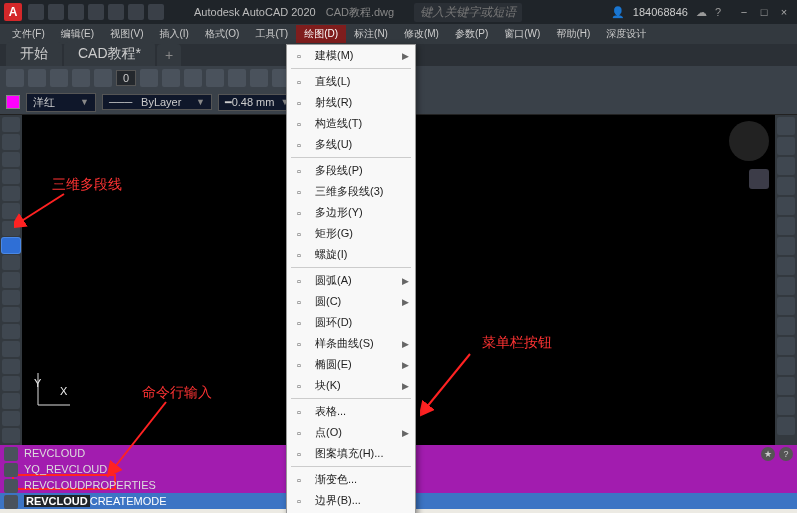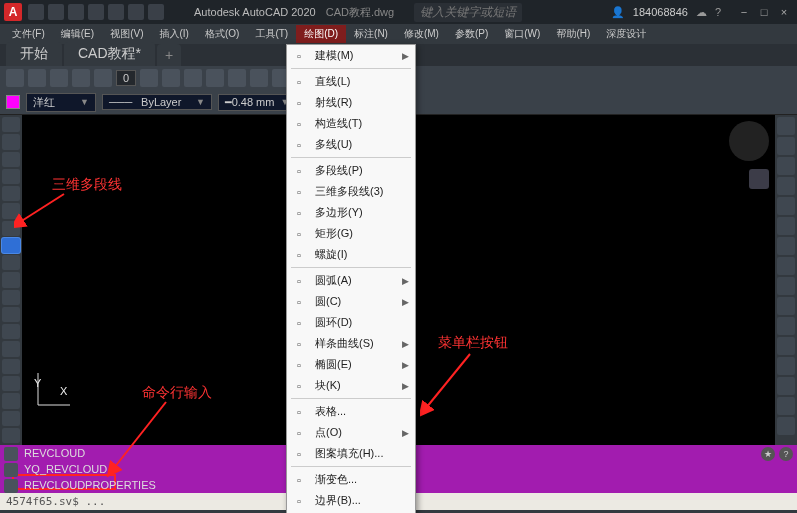--- a/index.html
+++ b/index.html
@@ -296,21 +296,21 @@
     </div>
     <div class="dm">
       <span class="dico">▫</span>
       <span>边界(B)...</span>
     </div>
     <div class="dm"></div>
   </div>
 
 <div class="annot" style="top:176px;left:52px">三维多段线</div>
 <div class="annot" style="top:384px;left:142px">命令行输入</div>
-<div class="annot" style="top:334px;left:438px">菜单栏按钮</div>
+<div class="annot" style="top:334px;left:482px">菜单栏按钮</div>
 
 <svg class="arrow" style="top:192px;left:14px" width="60" height="40">
     <defs>
       <marker id="ah1" markerWidth="8" markerHeight="8" refX="2" refY="4" orient="auto">
         <path d="M0,0 L8,4 L0,8 Z" fill="#f22"></path>
       </marker>
     </defs>
     <line x1="50" y1="2" x2="6" y2="30" stroke="#f22" stroke-width="2" marker-end="url(#ah1)"></line>
   </svg>
 <svg class="arrow" style="top:398px;left:106px" width="80" height="80">
@@ -321,16 +321,17 @@
   </svg>
 
 <div class="redbox" style="top:403px;left:288px;width:126px;height:18px"></div>
 <div class="redbox" style="top:474px;left:12px;width:104px;height:16px"></div>
 
 <div class="cmdarea">
   <div class="suggest" id="suggest">
       <div class="srow"><span class="sico"></span>REVCLOUD<span class="help">?</span><span class="help" style="right: 22px;">★</span></div>
       <div class="srow"><span class="sico"></span>YQ_REVCLOUD</div>
       <div class="srow"><span class="sico"></span>REVCLOUDPROPERTIES</div>
+      <div class="srow hl"><span class="sico"></span><b>REVCLOUD</b>CREATEMODE</div>
     </div>
   <div class="cmdhist">4574f65.sv$ ...</div>
 
 </div>
 
 </body></html>

